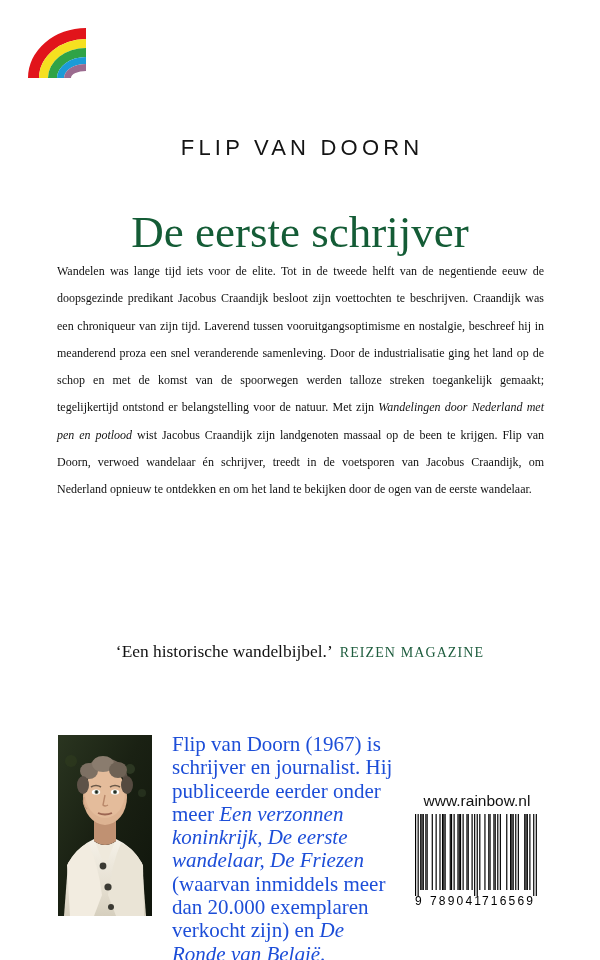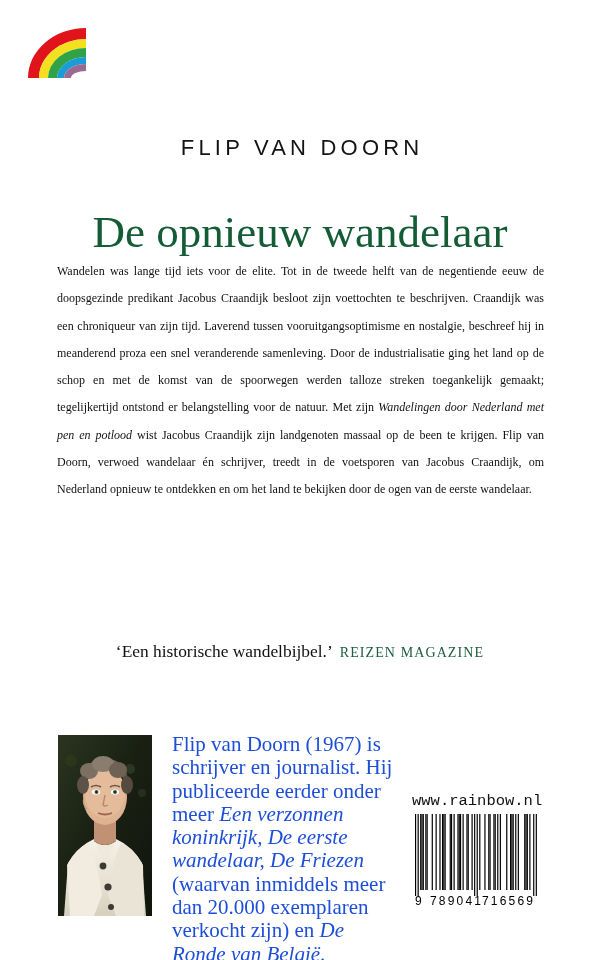--- a/index.html
+++ b/index.html
@@ -112,22 +112,22 @@
     color: #1d4ed8;
   }
   .author-bio em { font-style: italic; }
 
   
   .website-url {
     position: absolute;
     left: 412px;
     top: 792px;
     width: 130px;
-    text-align: right;
-    font-family: Liberation Mono, monospace;
+    text-align: center;
+    font-family: Liberation Sans, sans-serif;
     font-size: 15.5px;
     color: #111111;
   }
   .barcode-block {
     position: absolute;
     left: 412px;
     top: 812px;
     width: 130px;
     height: 96px;
   }
@@ -143,21 +143,21 @@
       <path d="M -47,0 A 47,39 0 0 1 0,-39 L 0,-30 A 38,30 0 0 0 -38,0 Z" fill="#f5e020"></path>
       <path d="M -38,0 A 38,30 0 0 1 0,-30 L 0,-21 A 29,21 0 0 0 -29,0 Z" fill="#2fa346"></path>
       <path d="M -29,0 A 29,21 0 0 1 0,-21 L 0,-14 A 22,14 0 0 0 -22,0 Z" fill="#1b9bd7"></path>
       <path d="M -22,0 A 22,14 0 0 1 0,-14 L 0,-7 A 15,7 0 0 0 -15,0 Z" fill="#9b6b8f"></path>
     </g>
   </svg>
 </div>
 
 <div class="author-name">FLIP VAN DOORN</div>
 
-<h1 class="book-title">De opnieuw wandelaar</h1>
+<h1 class="book-title">De eerste schrijver</h1>
 
 <div class="blurb">Wandelen was lange tijd iets voor de elite. Tot in de tweede helft van de negentiende eeuw de doopsgezinde predikant Jacobus Craandijk besloot zijn voettochten te beschrijven. Craandijk was een chroniqueur van zijn tijd. Laverend tussen vooruitgangsoptimisme en nostalgie, beschreef hij in meanderend proza een snel veranderende samenleving. Door de industrialisatie ging het land op de schop en met de komst van de spoorwegen werden talloze streken toegankelijk gemaakt; tegelijkertijd ontstond er belangstelling voor de natuur. Met zijn <em>Wandelingen door Nederland met pen en potlood</em> wist Jacobus Craandijk zijn landgenoten massaal op de been te krijgen. Flip van Doorn, verwoed wandelaar én schrijver, treedt in de voetsporen van Jacobus Craandijk, om Nederland opnieuw te ontdekken en om het land te bekijken door de ogen van de eerste wandelaar.</div>
 
 <div class="press-quote">
   <span>‘Een historische wandelbijbel.’</span><span class="source">REIZEN MAGAZINE</span>
 </div>
 
 <div class="author-photo">
   <svg width="94" height="181" viewBox="0 0 94 181">
     <defs>

